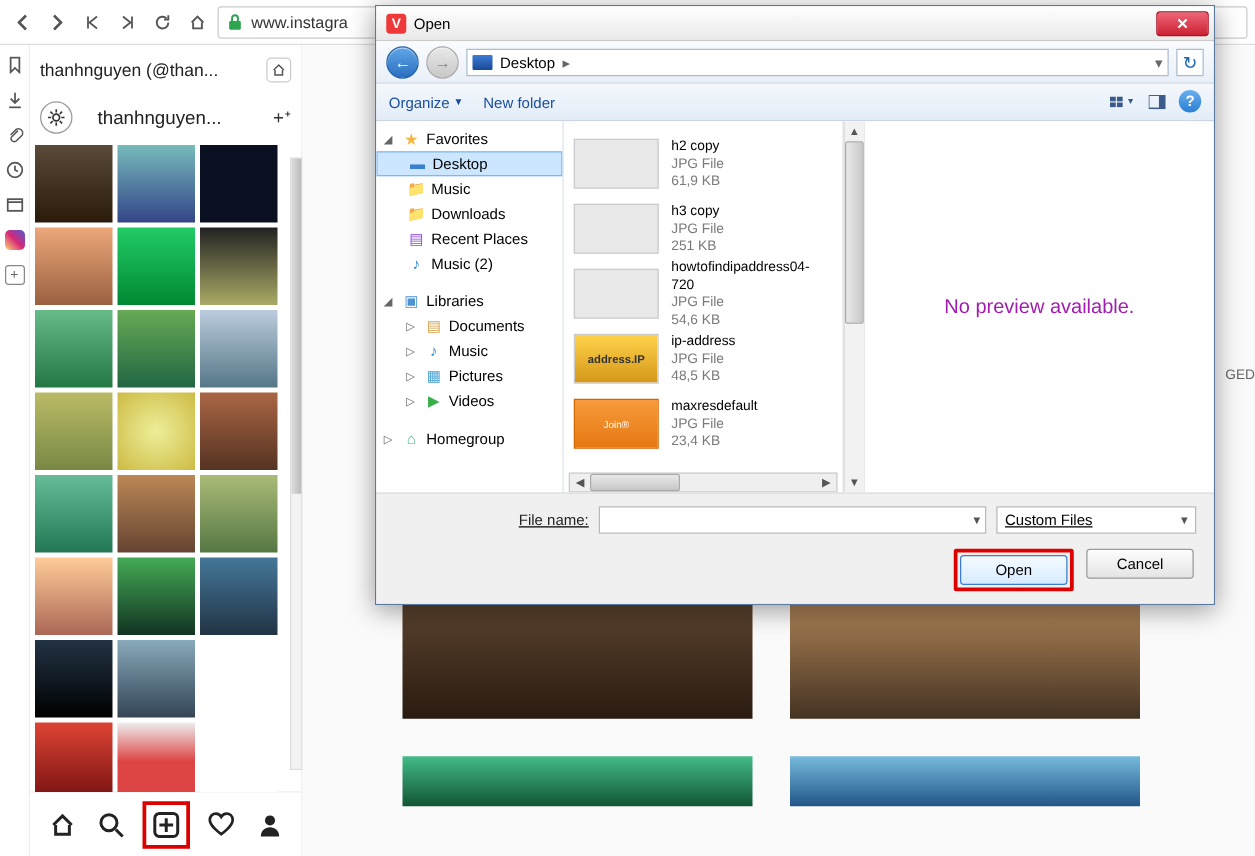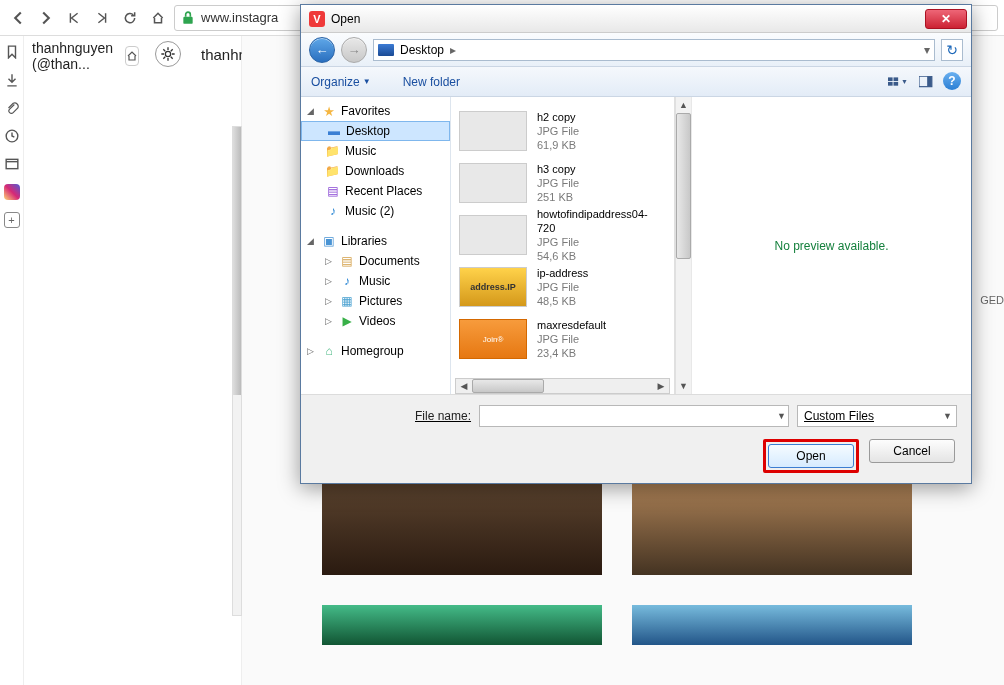--- a/index.html
+++ b/index.html
@@ -10,21 +10,21 @@
 .bb-btn { width: 24px; height: 24px; display: flex; align-items: center; justify-content: center; color: #555; cursor: pointer; border-radius: 3px; }
 .addr { flex: 1; display: flex; align-items: center; height: 26px; border: 1px solid #ccc; border-radius: 3px; padding: 0 6px; gap: 6px; font-size: 13px; color: #333; background: #fff; }
 .lock { width: 14px; height: 14px; }
 
 
 .left-rail { position: absolute; left: 0; top: 36px; width: 24px; bottom: 0; display: flex; flex-direction: column; align-items: center; gap: 12px; padding-top: 8px; border-right: 1px solid #eee; }
 .rail-icon { width: 16px; height: 16px; color: #555; display:flex;align-items:center;justify-content:center; }
 .ig-icon { width:16px; height:16px; background: linear-gradient(45deg,#feda75,#d62976,#4f5bd5); border-radius:4px; }
 .rail-plus { width:16px; height:16px; border:1px solid #888; border-radius:3px; font-size:11px; display:flex;align-items:center;justify-content:center;color:#666; }
 
-.ig-panel { position: absolute; left: 24px; top: 36px; width: 218px; bottom: 0; border-right: 1px solid #eee; display:flex; }
+.ig-panel { position: absolute; left: 24px; top: 36px; width: 218px; bottom: 0; border-right: 1px solid #eee; display:flex; flex-direction:column; }
 .ig-header { height: 40px; display: flex; align-items: center; padding: 0 8px; gap: 6px; font-size: 14px; color: #222; }
 .ig-header .home { width: 20px; height: 20px; border:1px solid #ccc; border-radius:4px; display:flex;align-items:center;justify-content:center; margin-left:auto;}
 .ig-subheader { height: 36px; display: flex; align-items: center; padding: 0 8px; gap: 20px; font-size: 15px; color: #222; }
 .ig-subheader .gear { width: 26px; height:26px; border-radius:50%; border:1px solid #999; display:flex;align-items:center;justify-content:center;}
 .ig-subheader .add { margin-left:auto; font-size:15px; color:#333;}
 .ig-grid { flex:1; overflow:auto; padding: 4px; display:grid; grid-template-columns: repeat(3, 62px); gap:4px; align-content:start; }
 .ig-thumb { width:62px; height:62px; background:#888; }
 
 .t1{background:linear-gradient(#5a4a3a,#2a1a0a);} .t2{background:linear-gradient(#7bb,#348);} .t3{background:#0a1022;}
 .t4{background:linear-gradient(#eca77a,#9a6040);} .t5{background:linear-gradient(#2c6,#083);} .t6{background:linear-gradient(#222,#aa6);}
@@ -54,21 +54,21 @@
 .dlg-nav { height:34px; background:linear-gradient(#fafcfe,#e9f0f8); border-bottom:1px solid #cbd6e4; display:flex; align-items:center; padding:0 8px; gap:6px; }
 .nav-arrow { width:26px; height:26px; border-radius:50%; background:linear-gradient(#5fa7e8,#2a6fbf); border:1px solid #2862a6; color:#fff; display:flex;align-items:center;justify-content:center;font-size:13px; box-shadow:inset 0 1px 0 rgba(255,255,255,.5);}
 .nav-arrow.disabled { background:linear-gradient(#e8e8e8,#c8c8c8); border-color:#aaa; color:#888;}
 .breadcrumb { flex:1; height:22px; background:#fff; border:1px solid #aabccf; display:flex; align-items:center; padding:0 4px; font-size:12px; gap:6px;}
 .bc-icon { width:16px; height:12px; background:linear-gradient(#3c7bd4,#1a4a94); border-radius:1px;}
 .bc-arrow { color:#666; }
 .refresh-btn { width:22px; height:22px; border:1px solid #aabccf; background:#fff; color:#1a66b8; display:flex;align-items:center;justify-content:center;font-size:14px;}
 .search-box { width:190px; height:22px; border:1px solid #aabccf; background:#fff; display:flex; align-items:center; padding:0 6px; gap:6px; font-size:12px; color:#888; font-style:italic;}
 .search-box svg { width:13px; height:13px; }
 
-.dlg-toolbar { height:30px; background:linear-gradient(#f5f8fc,#e3ecf7); border-bottom:1px solid #cbd6e4; display:flex; align-items:center; padding:0 10px; gap:32px; font-size:12px; }
+.dlg-toolbar { height:30px; background:linear-gradient(#f5f8fc,#e3ecf7); border-bottom:1px solid #cbd6e4; display:flex; align-items:center; padding:0 10px; gap:16px; font-size:12px; }
 .tb-link { color:#1a4fa0; cursor:pointer; display:flex; align-items:center; gap:3px;}
 .tb-right { margin-left:auto; display:flex; gap:6px;}
 .tb-icon { width:22px; height:20px; border:1px solid transparent; display:flex;align-items:center;justify-content:center; color:#3a5a8a;}
 .help-icon { width:18px; height:18px; border-radius:50%; background:linear-gradient(#6ab0f0,#2b7fd4); color:#fff; display:flex;align-items:center;justify-content:center;font-weight:bold;font-size:12px;}
 
 .dlg-body { flex:1; display:flex; background:#fff; overflow:hidden;}
 .dlg-tree { width:150px; border-right:1px solid #dde5ee; overflow:auto; font-size:12px; padding:4px 0;}
 .tree-item { display:flex; align-items:center; height:20px; padding-left:8px; gap:4px; cursor:pointer;}
 .tree-item.l1 { padding-left:6px;}
 .tree-item.l2 { padding-left:24px;}
@@ -89,21 +89,21 @@
 .file-meta { color:#7a7a7a;}
 .file-scroll { position:absolute; bottom:0; left:4px; right:4px; height:16px; background:#efefef; border:1px solid #ccc; display:flex; align-items:center;}
 .file-scroll .sb-btn { width:16px; height:14px; display:flex;align-items:center;justify-content:center;color:#555;font-size:9px;}
 .file-scroll .sb-track { flex:1; height:14px; position:relative;}
 .file-scroll .sb-thumb { position:absolute; left:0; width:40%; height:100%; background:linear-gradient(#e8e8e8,#c8c8c8); border:1px solid #aaa; border-radius:2px;}
 .side-scroll { width:16px; border-left:1px solid #e0e0e0; background:#f2f2f2; display:flex; flex-direction:column;}
 .side-scroll .sb-btn{height:16px;display:flex;align-items:center;justify-content:center;font-size:9px;color:#555;}
 .side-scroll .sb-track{flex:1;position:relative;}
 .side-scroll .sb-thumb{position:absolute;top:0;width:100%;height:55%;background:linear-gradient(90deg,#e8e8e8,#c8c8c8);border:1px solid #aaa;border-radius:2px;}
 
-.preview-pane { width:280px; display:flex; align-items:center; justify-content:center; font-size:12px; color:#15803d; border-left:1px solid #e8e8e8;text-align:center;}
+.preview-pane { width:280px; display:flex; align-items:center; justify-content:center; font-size:16px; color:#a21caf; border-left:1px solid #e8e8e8;text-align:center;}
 
 .dlg-bottom { padding:10px 14px; background:#f0f0f0; border-top:1px solid #dcdcdc; display:flex; flex-direction:column; gap:12px;}
 .fn-row { display:flex; align-items:center; gap:8px; padding-left:100px;text-decoration:underline;}
 .fn-label { font-size:12px; color:#222; text-align:right;}
 .fn-input { flex:1; height:22px; border:1px solid #b8b8b8; background:#fff; font-size:12px; padding:0 4px; display:flex; align-items:center; position:relative;}
 .fn-input .dd { position:absolute; right:2px; color:#555; font-size:9px;}
 .ft-select { width:160px; height:22px; border:1px solid #b8b8b8; background:#fff; font-size:12px; display:flex; align-items:center; padding:0 6px; position:relative;}
 .ft-select .dd { position:absolute; right:4px; color:#555; font-size:9px;}
 .btn-row { display:flex; justify-content:flex-end; gap:10px; padding-right:2px;}
 .dlg-btn { width:86px; height:24px; border:1px solid #9a9a9a; background:linear-gradient(#fdfdfd,#e4e4e4); font-size:12px; border-radius:3px; cursor:pointer;}

